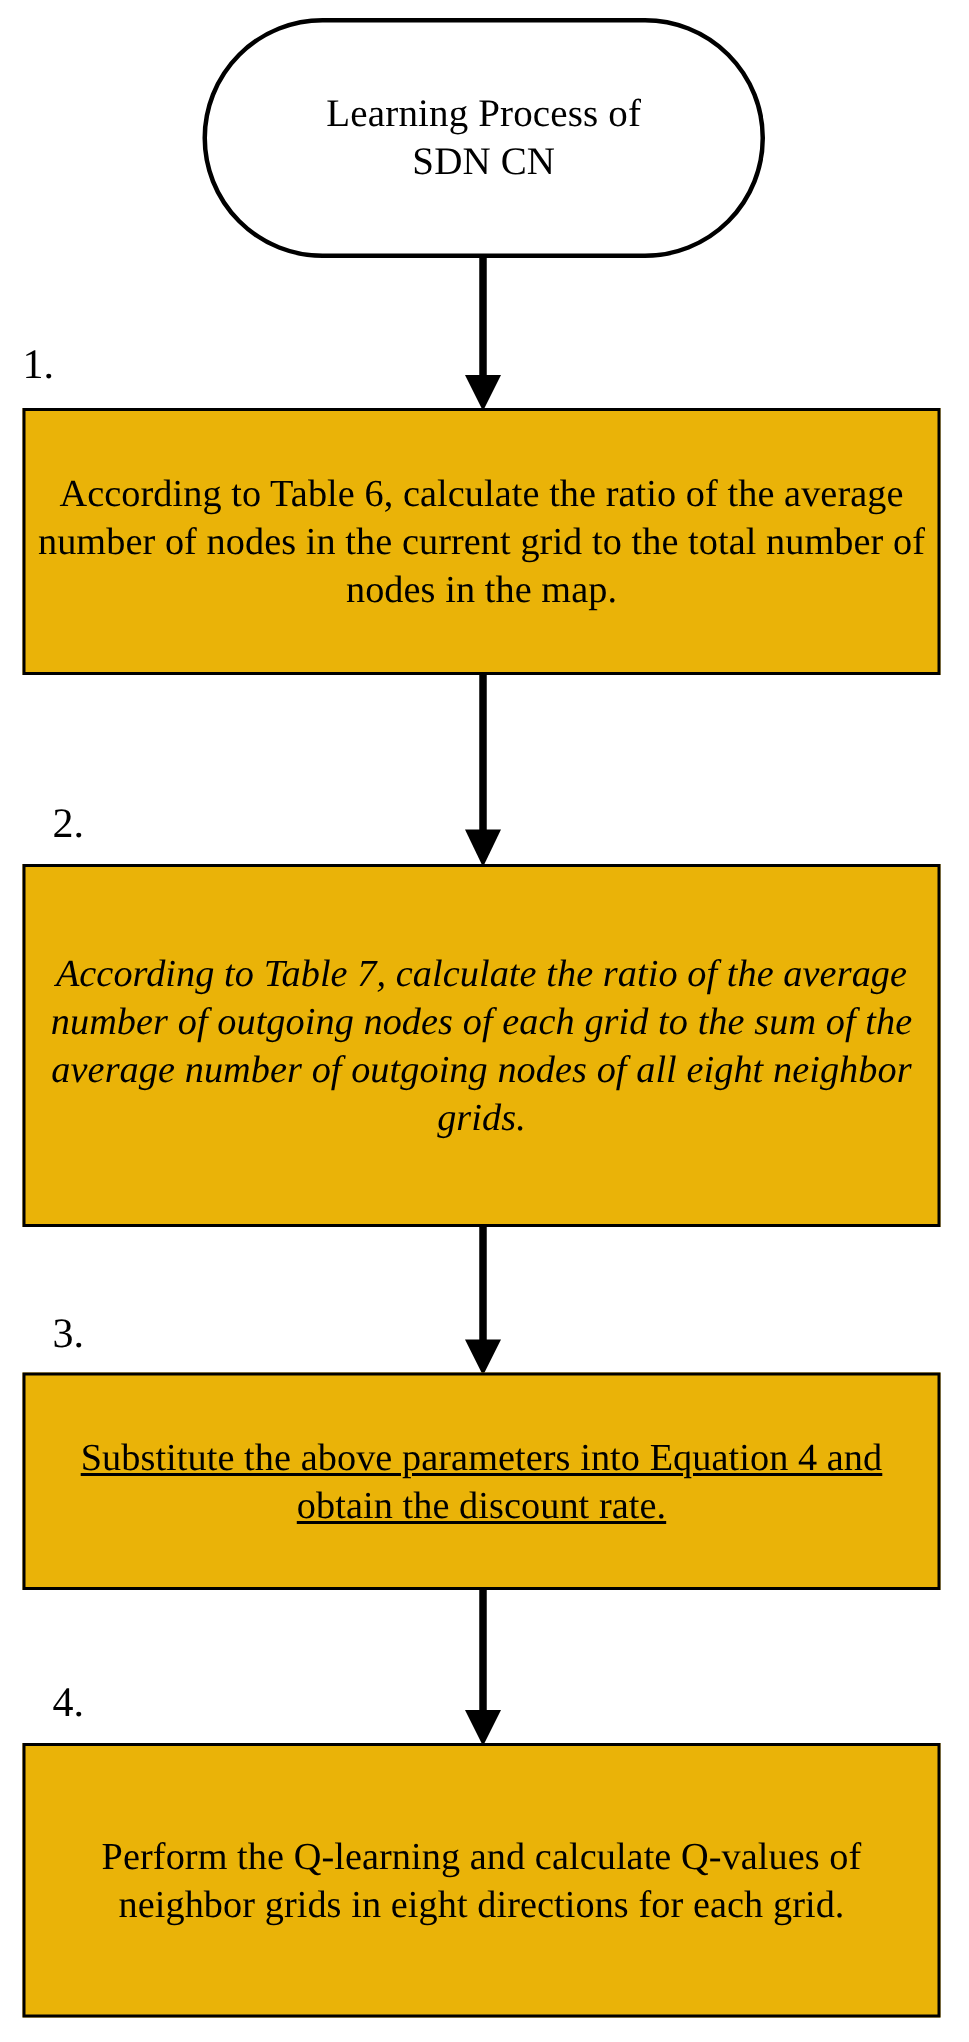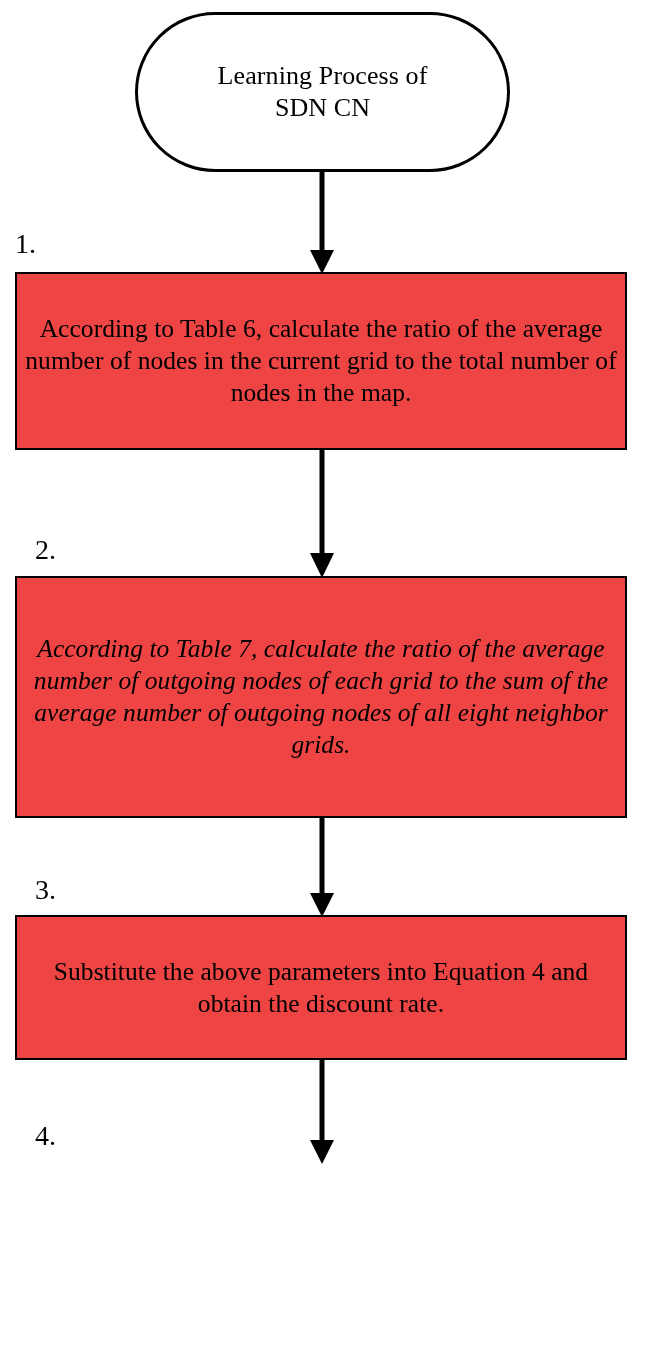--- a/index.html
+++ b/index.html
@@ -47,36 +47,36 @@
     letter-spacing: 0.1px;
   }
 
   
   .process-box {
     position: absolute;
     left: 15px;
     width: 612px;
     box-sizing: border-box;
     border: 2px solid #000000;
-    background: #ef4444;
+    background: #eab308;
     display: flex;
     align-items: center;
     justify-content: center;
   }
   .process-box-text {
     font-size: 25.5px;
     line-height: 1.25;
     text-align: center;
     padding: 0 8px;
     letter-spacing: 0.05px;
   }
 
   #box-1 { top: 272px;  height: 178px; }
   #box-2 { top: 576px;  height: 242px; font-style: italic; }
-  #box-3 { top: 915px;  height: 145px; }
+  #box-3 { top: 915px;  height: 145px; text-decoration: underline; }
   #box-4 { top: 1162px; height: 183px; }
 
   
   .step-number {
     position: absolute;
     font-size: 28px;
     line-height: 1;
     color: #000000;
   }
   #step-num-1 { left: 15px; top: 230px; }
@@ -147,14 +147,17 @@
   </div>
 
   <div class="connector" id="connector-4">
     <svg viewBox="0 0 28 106" preserveAspectRatio="none" aria-hidden="true">
       <line x1="14" y1="0" x2="14" y2="85" stroke="#000000" stroke-width="5"></line>
       <polygon points="2,82 26,82 14,106" fill="#000000"></polygon>
     </svg>
   </div>
 
   <div class="step-number" id="step-num-4">4.</div>
+  <div class="process-box" id="box-4">
+    <div class="process-box-text">Perform the Q-learning and calculate Q-values of neighbor grids in eight directions for each grid.</div>
+  </div>
 
 </div>
 
 </body></html>

